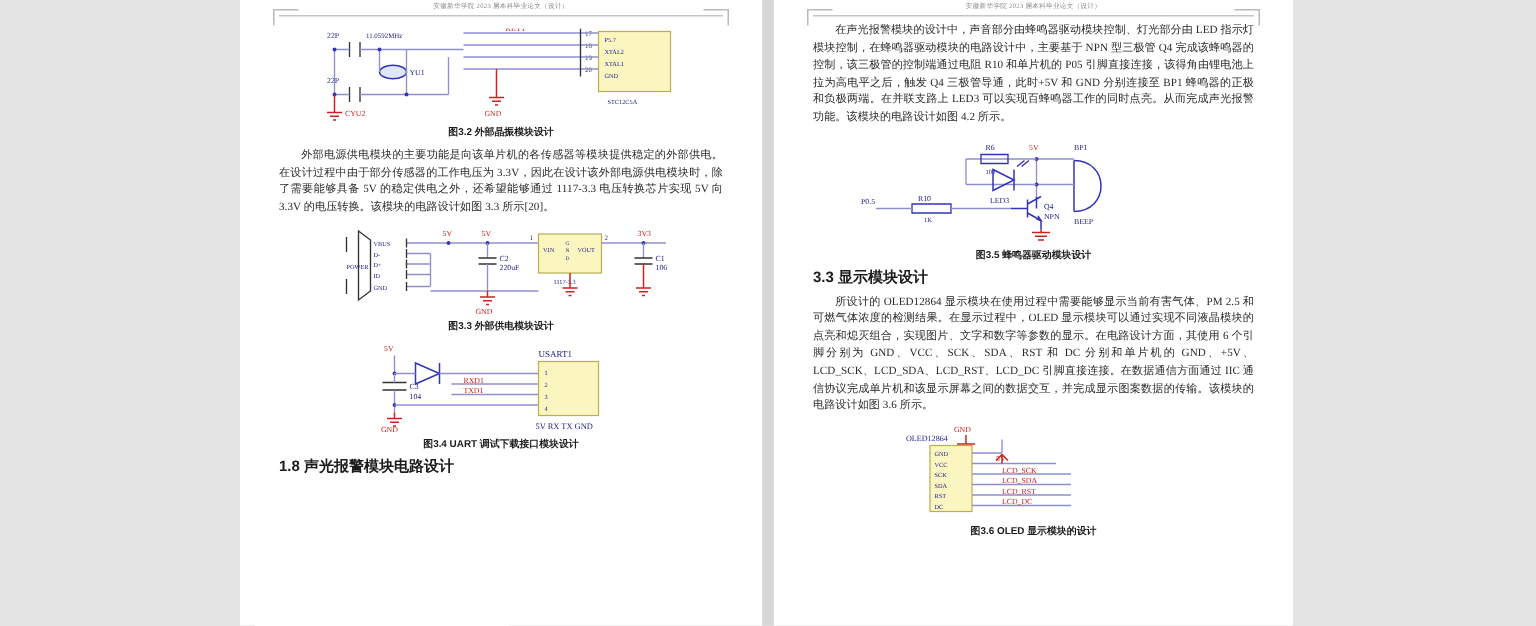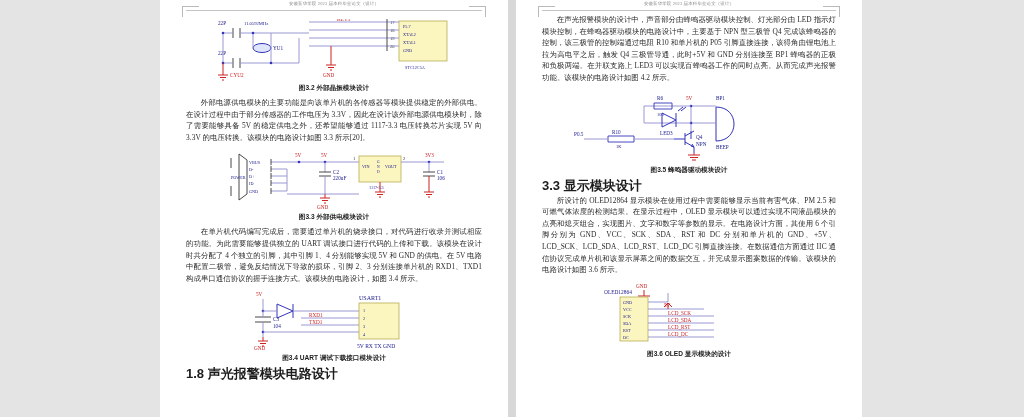--- a/index.html
+++ b/index.html
@@ -31,21 +31,21 @@
   .hdr-rule{position:absolute;left:26px;right:26px;top:10px;border-top:1px solid #c4c4c4;}
 
   .body{position:absolute;left:26px;right:26px;top:14px;}
   p.para{
     margin:0 0 0px 0;
     font-size:7.4px;line-height:11.6px;color:#2a2a2a;
     text-align:justify;text-indent:2em;
     letter-spacing:.05px;
   }
   h3.sec{
-    margin:4px 0 3px 0;font-size:13px;line-height:13px;color:#1c1c1c;
+    margin:4px 0 3px 0;font-size:10px;line-height:13px;color:#1c1c1c;
     font-weight:bold;font-family:"Liberation Sans","DejaVu Sans",sans-serif;
   }
   .cap{
     text-align:center;font-size:6.6px;font-weight:bold;color:#1c1c1c;
     margin:3px 0 4px 0;font-family:"Liberation Sans","DejaVu Sans",sans-serif;
   }
   .fig{margin:5px 0 0 0;display:flex;justify-content:center;}
   .fig svg{display:block;}
 
   
@@ -169,21 +169,20 @@
           <text class="t" x="228" y="32">106</text>
 
           <path class="red" d="M116 46 V50 M111 50 H121 M113 52.5 H119 M115 55 H117"></path>
           <text class="tr" x="108" y="61">GND</text>
           <path class="red" d="M171 34 V44 M166 44 H176 M168 46.5 H174 M170 49 H172"></path>
           <path class="red" d="M220 28 V44 M215 44 H225 M217 46.5 H223 M219 49 H221"></path>
         </svg>
       </div>
       <div class="cap">图3.3 外部供电模块设计</div>
 
-      <p class="para">在单片机代码编写完成后，需要通过单片机的烧录接口，对代码进行收录并测试相应的功能。为此需要能够提供独立的 UART 调试接口进行代码的上传和下载。该模块在设计时共分配了 4 个独立的引脚，其中引脚 1、4 分别能够实现 5V 和 GND 的供电。在 5V 电路中配置二极管，避免反结情况下导致的损坏，引脚 2、3 分别连接单片机的 RXD1、TXD1 构成串口通信协议的握手连接方式。该模块的电路设计，如图 3.4 所示。</p>
 
       <div class="fig">
         <svg width="250" height="62" viewBox="0 0 250 62">
           <text class="tr" x="47" y="7">5V</text>
           <path class="w" d="M54 10 V22"></path>
           <circle class="dot" cx="54" cy="22" r="1.3"></circle>
 
           <path class="wb" d="M68 15 L84 22 L68 29 Z" fill="#3333bb"></path>
           <path class="wb" d="M84 15 V29"></path>
           <path class="w" d="M54 22 H68 M84 22 H150"></path>

